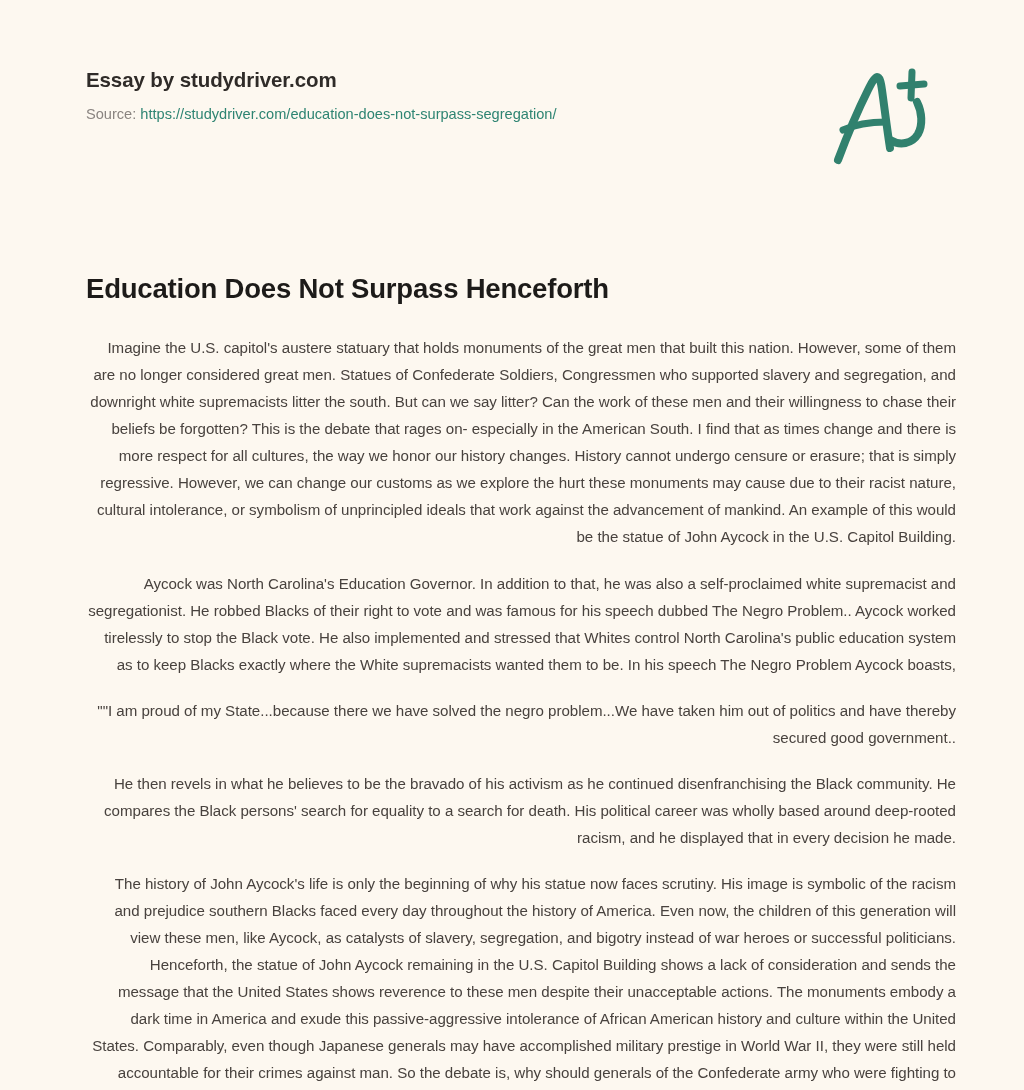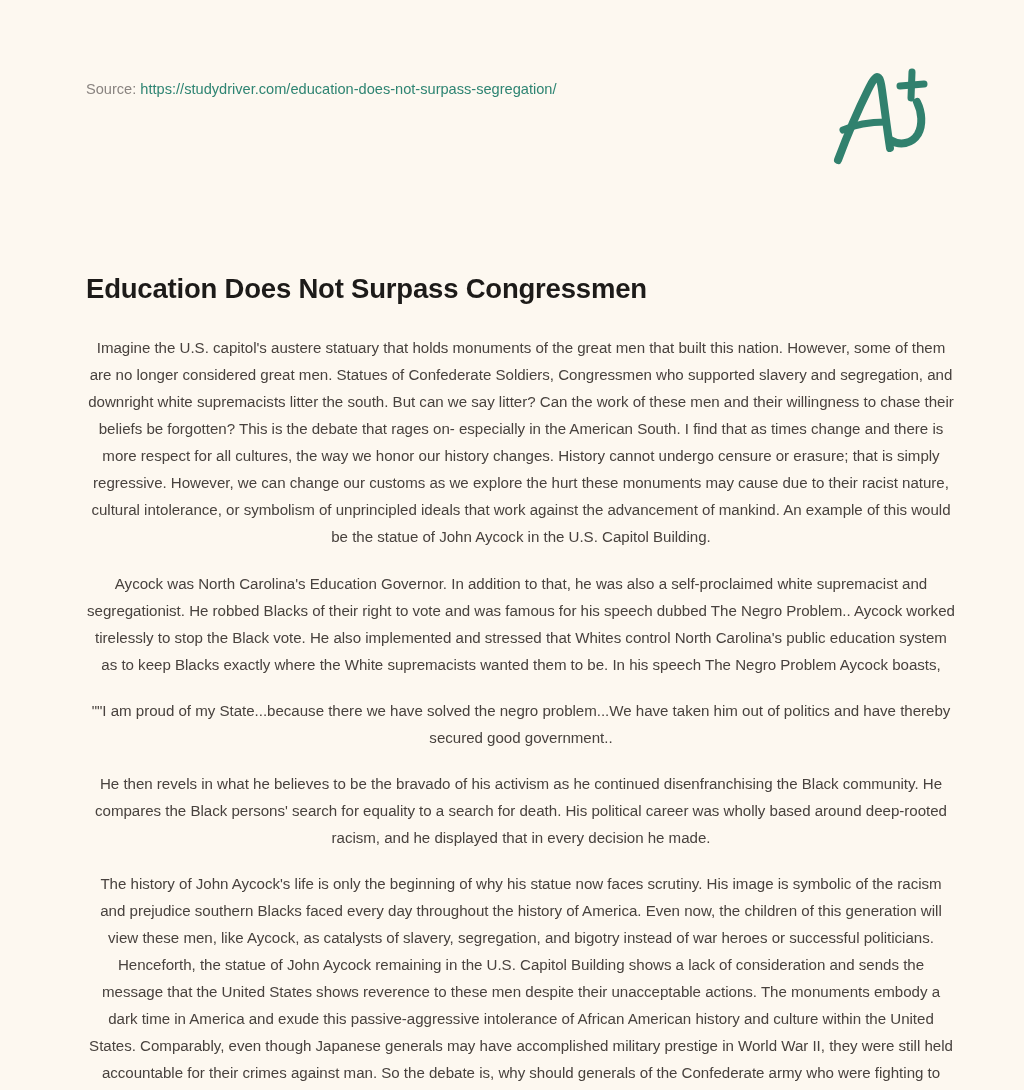--- a/index.html
+++ b/index.html
@@ -80,55 +80,56 @@
   }
   .body-copy {
     margin-top: 28px;
     max-width: 872px;
   }
   .body-copy p {
     font-size: 15.1px;
     line-height: 1.79;
     color: #48423e;
     margin: 0 0 19px 0;
-    text-align: center;
+    text-align: right;
     letter-spacing: -0.02px;
   }
   .body-copy p:last-child {
     margin-bottom: 0;
   }
 </style>
 </head>
 <body>
 
 <div class="page">
 
   <div class="header">
     <div class="header-left">
+      <h1 class="brand-title">Essay by studydriver.com</h1>
       <div class="source-line">
         <span class="source-label">Source:</span>
         <span> </span><a class="source-url" href="#">https://studydriver.com/education-does-not-surpass-segregation/</a>
       </div>
     </div>
 
     <div class="logo">
       <svg viewBox="0 0 112 104" xmlns="http://www.w3.org/2000/svg">
         <g fill="none" stroke="#31816e" stroke-linecap="round" stroke-linejoin="round">
           <path d="M14 96 C20 80 33 48 44 26 C47 20 50 14 53 13 C56 13 57 19 58 26 C61 48 64 72 66 84" stroke-width="8"></path>
           <path d="M19 66 C30 61 46 58 62 58" stroke-width="7"></path>
           <path d="M66 76 C76 82 88 80 94 70 C99 61 98 48 93 38" stroke-width="8"></path>
           <path d="M76 22 L100 20" stroke-width="7"></path>
           <path d="M88 8 L87 34" stroke-width="7"></path>
         </g>
       </svg>
     </div>
   </div>
 
   <div class="article">
-    <h2 class="article-title">Education Does Not Surpass Congressmen</h2>
+    <h2 class="article-title">Education Does Not Surpass Henceforth</h2>
 
     <div class="body-copy">
       <p>Imagine the U.S. capitol's austere statuary that holds monuments of the great men that built this nation. However, some of them are no longer considered great men. Statues of Confederate Soldiers, Congressmen who supported slavery and segregation, and downright white supremacists litter the south. But can we say litter? Can the work of these men and their willingness to chase their beliefs be forgotten? This is the debate that rages on- especially in the American South. I find that as times change and there is more respect for all cultures, the way we honor our history changes. History cannot undergo censure or erasure; that is simply regressive. However, we can change our customs as we explore the hurt these monuments may cause due to their racist nature, cultural intolerance, or symbolism of unprincipled ideals that work against the advancement of mankind. An example of this would be the statue of John Aycock in the U.S. Capitol Building.</p>
       <p>Aycock was North Carolina's Education Governor. In addition to that, he was also a self-proclaimed white supremacist and segregationist. He robbed Blacks of their right to vote and was famous for his speech dubbed The Negro Problem.. Aycock worked tirelessly to stop the Black vote. He also implemented and stressed that Whites control North Carolina's public education system as to keep Blacks exactly where the White supremacists wanted them to be. In his speech The Negro Problem Aycock boasts,</p>
       <p>""I am proud of my State...because there we have solved the negro problem...We have taken him out of politics and have thereby secured good government..</p>
       <p>He then revels in what he believes to be the bravado of his activism as he continued disenfranchising the Black community. He compares the Black persons' search for equality to a search for death. His political career was wholly based around deep-rooted racism, and he displayed that in every decision he made.</p>
       <p>The history of John Aycock's life is only the beginning of why his statue now faces scrutiny. His image is symbolic of the racism and prejudice southern Blacks faced every day throughout the history of America. Even now, the children of this generation will view these men, like Aycock, as catalysts of slavery, segregation, and bigotry instead of war heroes or successful politicians. Henceforth, the statue of John Aycock remaining in the U.S. Capitol Building shows a lack of consideration and sends the message that the United States shows reverence to these men despite their unacceptable actions. The monuments embody a dark time in America and exude this passive-aggressive intolerance of African American history and culture within the United States. Comparably, even though Japanese generals may have accomplished military prestige in World War II, they were still held accountable for their crimes against man. So the debate is, why should generals of the Confederate army who were fighting to uphold their states' rights, which included slav</p>
     </div>
   </div>
 

